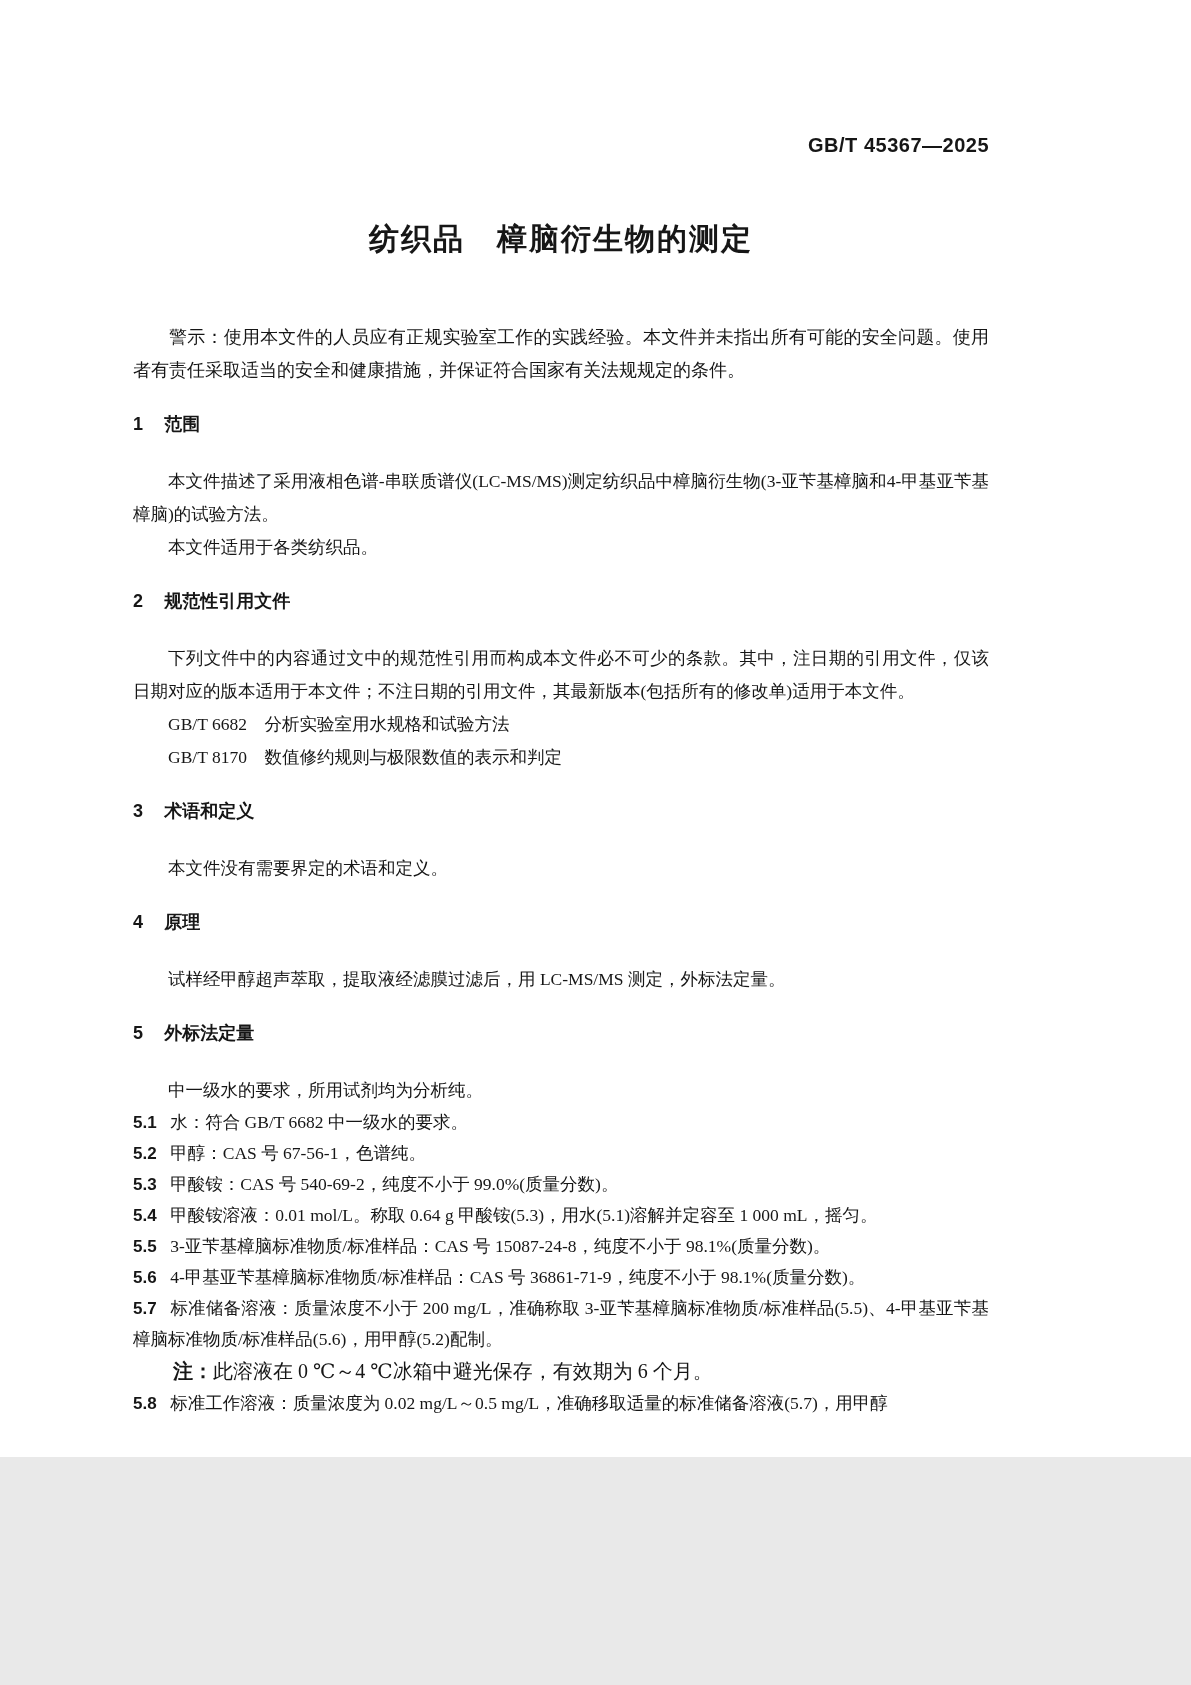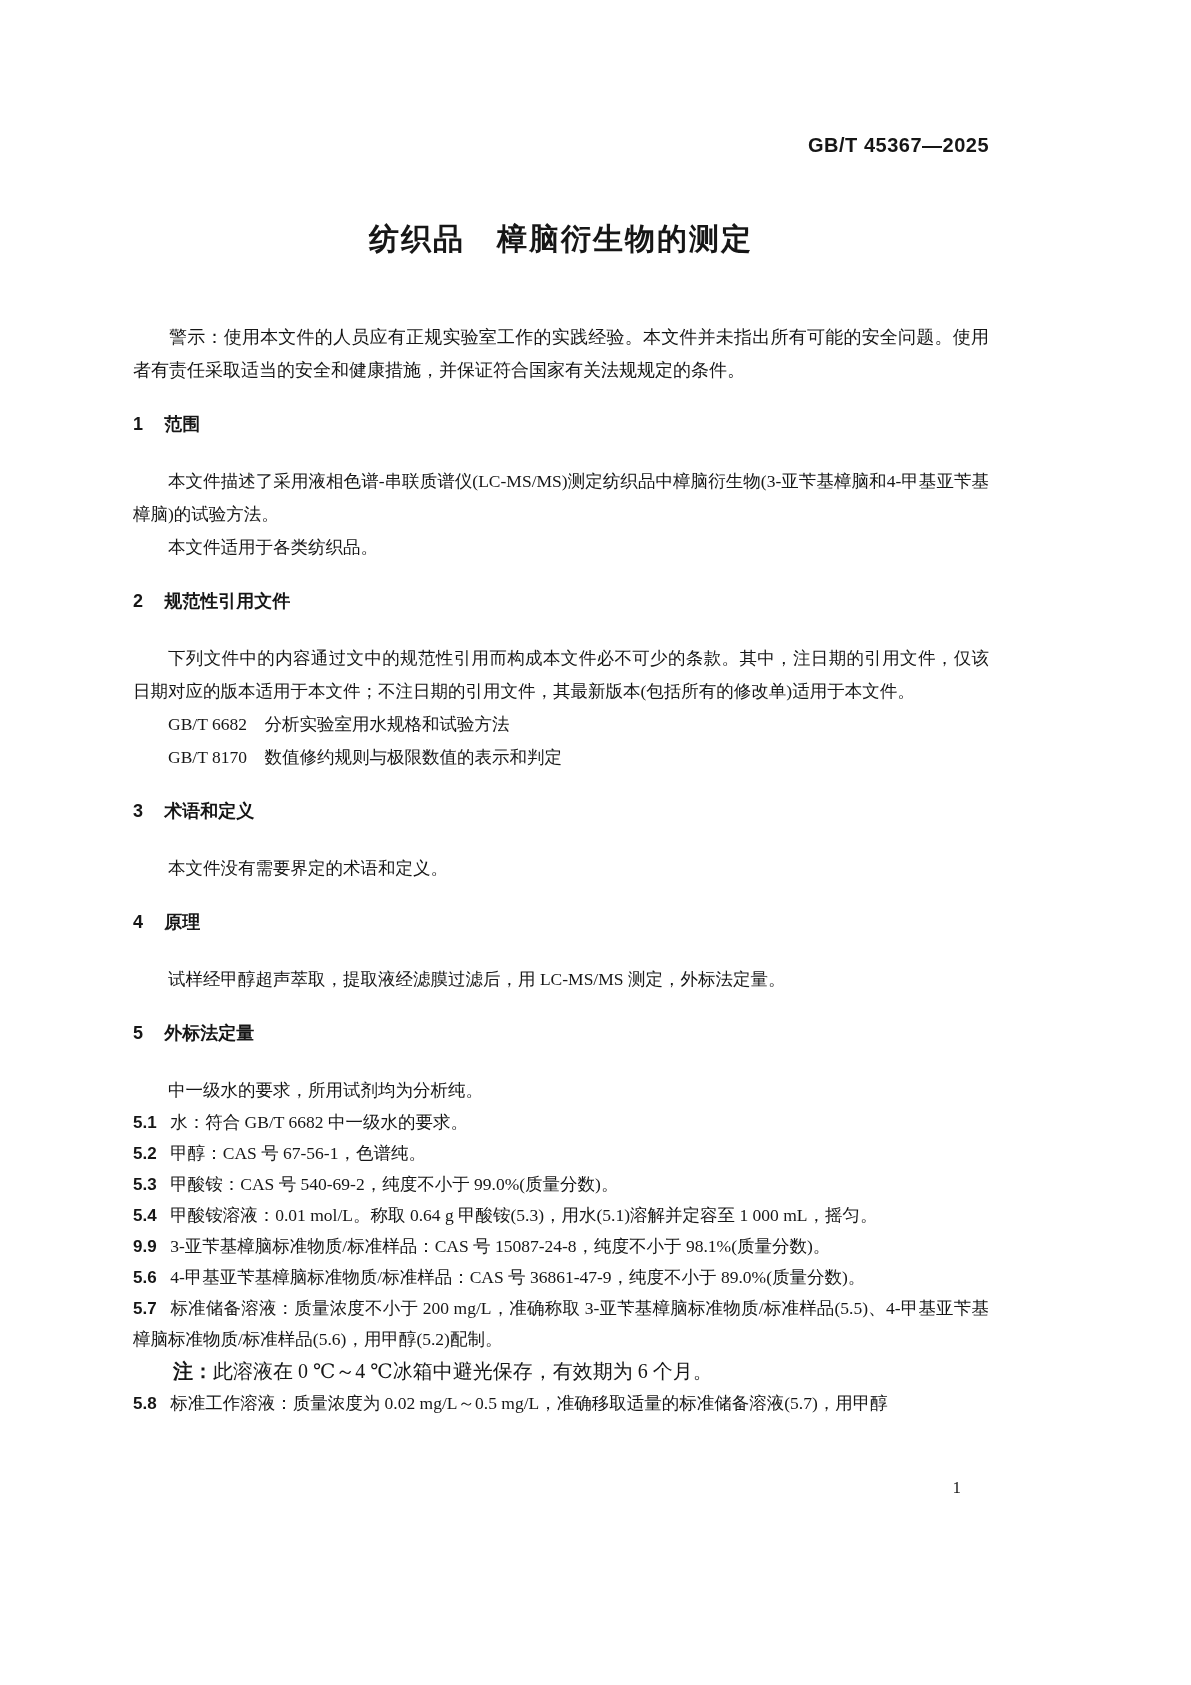--- a/index.html
+++ b/index.html
@@ -1,20 +1,20 @@
 <!DOCTYPE html>
 <html><head>
 <meta charset="utf-8">
 <style>
   * { box-sizing: border-box; }
   html, body { margin: 0; padding: 0; background: #e9e9e9; }
   .page {
     position: relative;
     width: 1191px;
-    height: 1685px;
+    height: 1457px;
     margin: 0 auto;
     background: #ffffff;
     overflow: hidden;
     color: #161616;
     font-family: "Liberation Serif", "DejaVu Serif", serif;
   }
   .content {
     position: absolute;
     left: 133px;
     top: 134px;
@@ -153,24 +153,24 @@
     <p class="item">
       <b class="item-num">5.2</b><span class="item-text">甲醇：CAS 号 67-56-1，色谱纯。</span>
     </p>
     <p class="item">
       <b class="item-num">5.3</b><span class="item-text">甲酸铵：CAS 号 540-69-2，纯度不小于 99.0%(质量分数)。</span>
     </p>
     <p class="item">
       <b class="item-num">5.4</b><span class="item-text">甲酸铵溶液：0.01 mol/L。称取 0.64 g 甲酸铵(5.3)，用水(5.1)溶解并定容至 1 000 mL，摇匀。</span>
     </p>
     <p class="item">
-      <b class="item-num">9.9</b><span class="item-text">3-亚苄基樟脑标准物质/标准样品：CAS 号 15087-24-8，纯度不小于 98.1%(质量分数)。</span>
+      <b class="item-num">5.5</b><span class="item-text">3-亚苄基樟脑标准物质/标准样品：CAS 号 15087-24-8，纯度不小于 98.1%(质量分数)。</span>
     </p>
     <p class="item">
-      <b class="item-num">5.6</b><span class="item-text">4-甲基亚苄基樟脑标准物质/标准样品：CAS 号 36861-47-9，纯度不小于 89.0%(质量分数)。</span>
+      <b class="item-num">5.6</b><span class="item-text">4-甲基亚苄基樟脑标准物质/标准样品：CAS 号 36861-71-9，纯度不小于 98.1%(质量分数)。</span>
     </p>
     <p class="item">
       <b class="item-num">5.7</b><span class="item-text">标准储备溶液：质量浓度不小于 200 mg/L，准确称取 3-亚苄基樟脑标准物质/标准样品(5.5)、4-甲基亚苄基樟脑标准物质/标准样品(5.6)，用甲醇(5.2)配制。</span>
     </p>
 
     <p class="note">
       <b class="note-label">注：</b><span class="note-text">此溶液在 0 ℃～4 ℃冰箱中避光保存，有效期为 6 个月。</span>
     </p>
 
     <p class="item">

